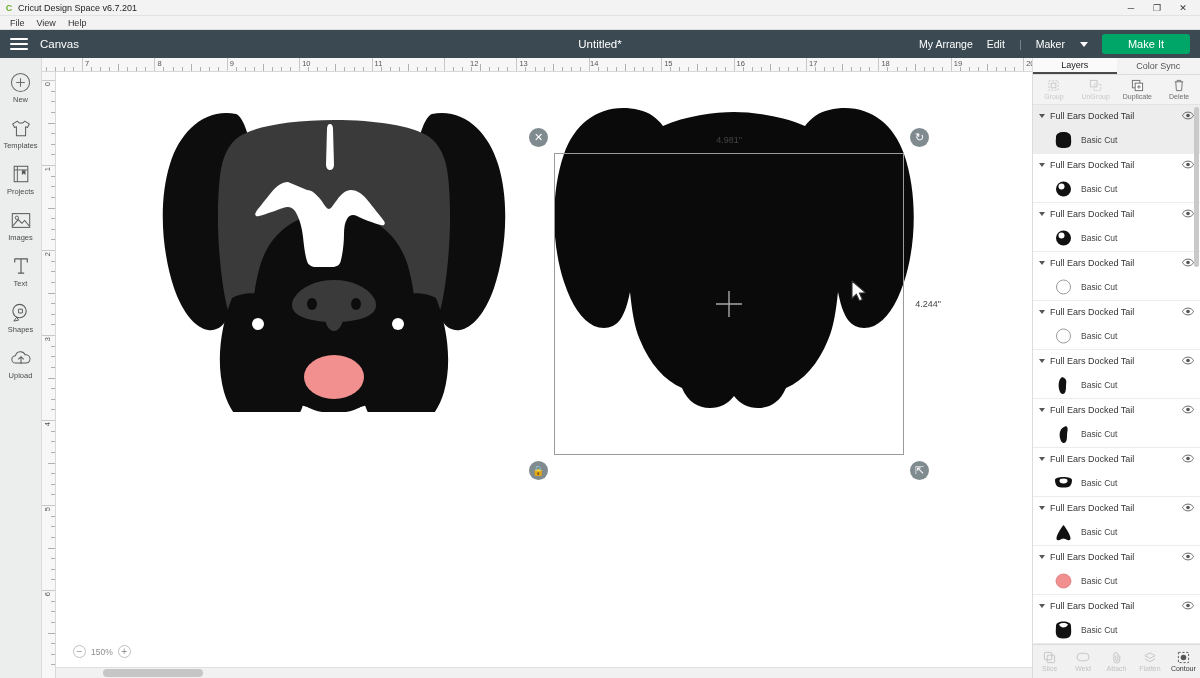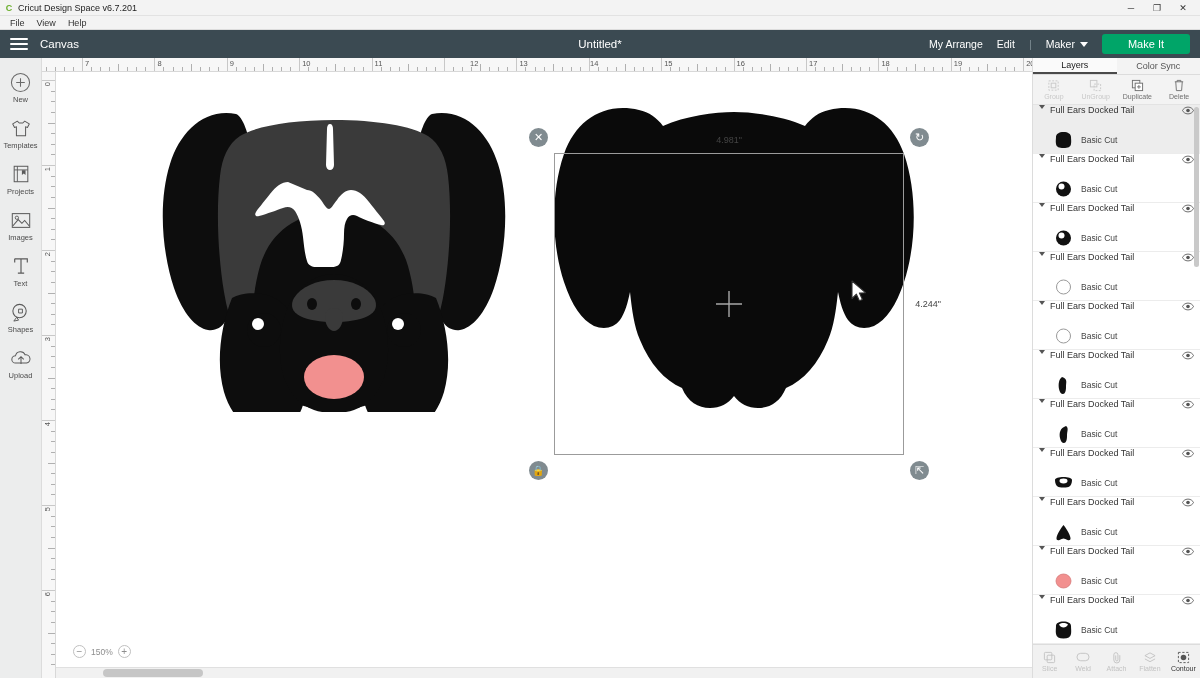--- a/index.html
+++ b/index.html
@@ -44,21 +44,21 @@
   .hamburger { width:18px; cursor:pointer; }
   .hamburger i { display:block; height:2px; background:#fff; margin:3px 0; border-radius:1px; }
   .canvas-lbl { margin-left:12px; font-size:11.5px; }
   .doc-title {
     position:absolute; left:0; right:0; text-align:center;
     font-size:11.5px; pointer-events:none;
   }
   .hdr-right { margin-left:auto; display:flex; align-items:center; gap:14px; z-index:2; }
   .hdr-right a { color:#fff; text-decoration:none; font-size:10.5px; cursor:pointer; }
   .hdr-sep { color:#7b8a91; }
-  .machine { display:flex; align-items:center; gap:5px; font-size:10.5px; cursor:pointer; }
+  .machine { display:flex; align-items:center; gap:15px; font-size:10.5px; cursor:pointer; }
   .chev { width:0;height:0;border-left:4px solid transparent;border-right:4px solid transparent;border-top:5px solid #fff; }
   .make-it {
     background:#00a568; color:#fff; border:none; border-radius:3px;
     height:20px; padding:0 26px; font-size:11px; font-family:inherit; cursor:pointer;
   }
 
   
   .edit-bar {
     height:38px; background:#fff; border-bottom:1px solid #e0e0e0;
     display:flex; align-items:center; padding-left:44px;
@@ -192,21 +192,21 @@
   .lp-tab.active { color:#222; border-bottom:2px solid #4a4a4a; background:#fafafa; }
   .lp-actions { display:flex; height:30px; border-bottom:1px solid #e3e3e3; background:#f3f3f3; }
   .lp-act { flex:1; display:flex; flex-direction:column; align-items:center; justify-content:center; cursor:pointer; }
   .lp-act .ic { font-size:11px; color:#6f6f6f; height:13px; display:flex; align-items:center; }
   .lp-act .tx { font-size:7px; color:#6f6f6f; margin-top:1px; }
   .lp-act.dim .ic, .lp-act.dim .tx { color:#c8c8c8; }
 
   .lp-list { flex:1; overflow:hidden; position:relative; background:#fff; }
   .layer-grp { border-bottom:1px solid #ececec; }
   .layer-grp.selected { background:#ededed; }
-  .lg-head { display:flex; height:22px; padding:0 6px; }
+  .lg-head { display:flex; align-items:center; height:22px; padding:0 6px; }
   .lg-caret { width:0;height:0;border-left:3.5px solid transparent;border-right:3.5px solid transparent;border-top:4.5px solid #555; margin-right:5px; cursor:pointer; }
   .lg-name { font-size:9px; color:#333; flex:1; }
   .eye { width:12px; height:12px; color:#555; cursor:pointer; }
   .lg-sub { display:flex; align-items:center; height:26px; padding-left:20px; }
   .thumb-ico { width:21px; height:19px; margin-right:7px; display:flex; align-items:center; justify-content:center; }
   .lg-sub-lbl { font-size:8.5px; color:#444; }
   .lp-scroll { position:absolute; right:1px; top:2px; width:5px; bottom:14px; }
   .lp-scroll .bar { position:absolute; top:0; width:5px; height:160px; background:#c9c9c9; border-radius:3px; }
 
   .lp-bottom { height:34px; background:#f1f1f1; border-top:1px solid #dcdcdc; display:flex; }

